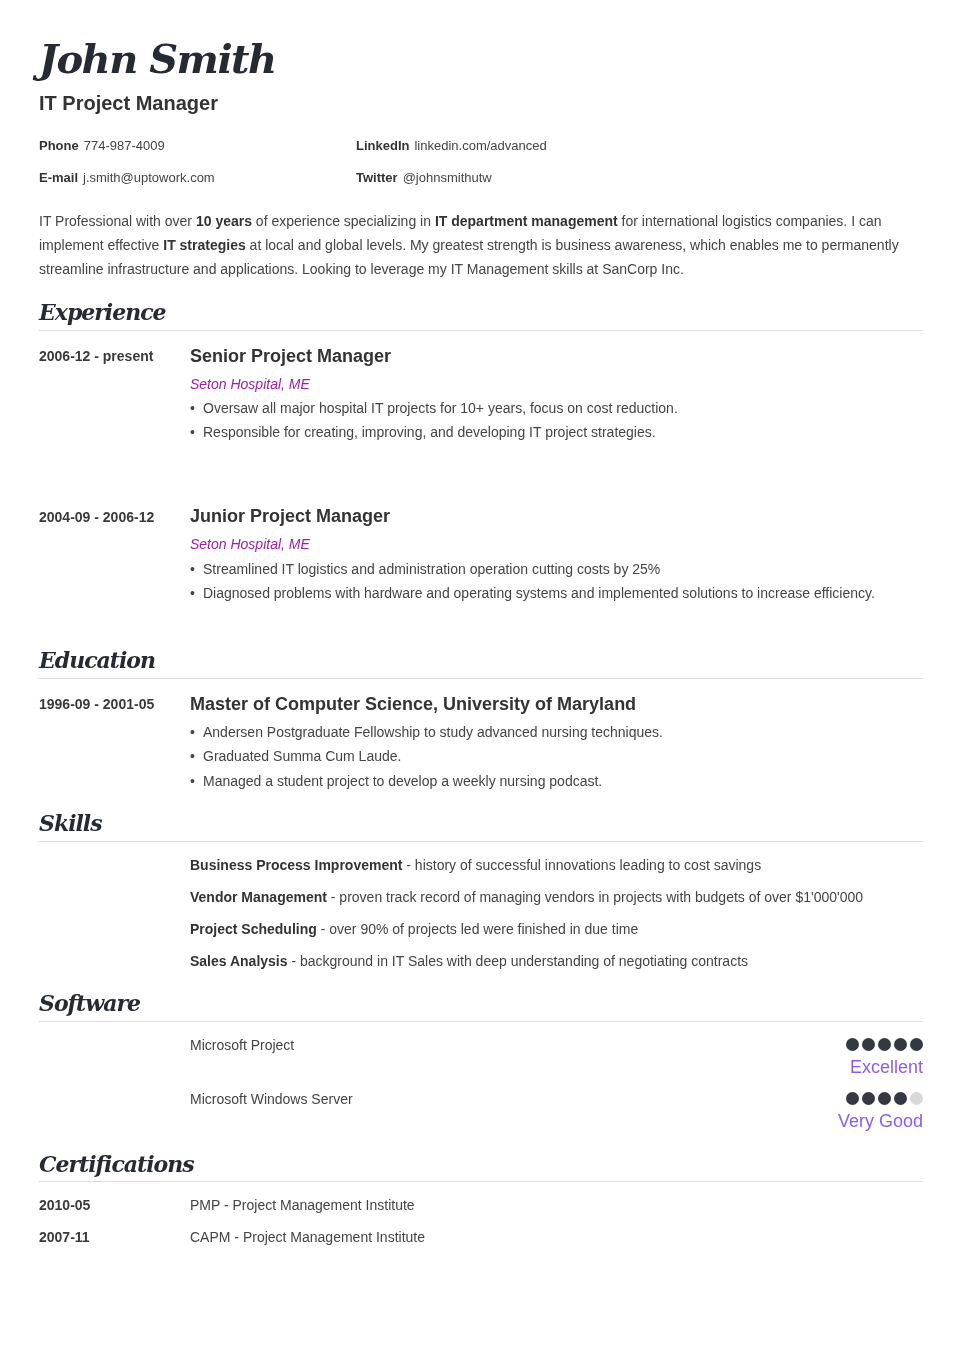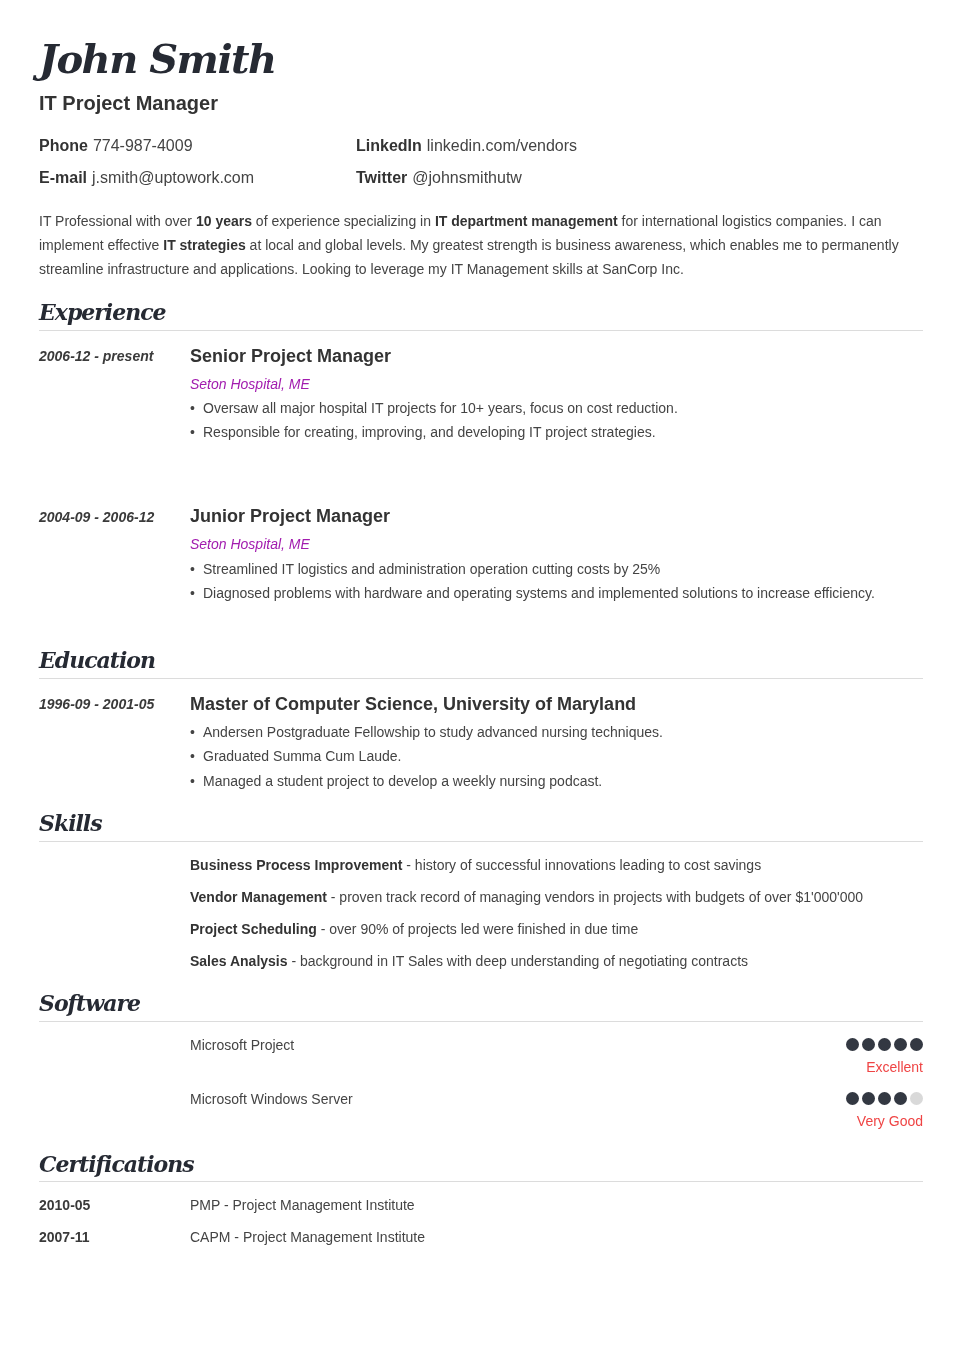--- a/index.html
+++ b/index.html
@@ -20,21 +20,21 @@
       font-size: 40px; letter-spacing: -1.5px;
       color: #262a33;
       line-height: 52px;
     }
     .job-title {
       position: absolute; top: 91px; left: 0;
       font-size: 20px; font-weight: bold; color: #333;
       line-height: 24px;
     }
 
-    .contact { position: absolute; left: 0; font-size: 16px; line-height: 18px; color: #444; }
+    .contact { position: absolute; left: 0; font-size: 13px; line-height: 18px; color: #444; }
     .contact .lbl { font-weight: bold; color: #333; margin-right: 5px; }
 
     .summary {
       position: absolute; top: 209px; left: 0; width: 884px;
       font-size: 14px; line-height: 24px; color: #444;
     }
     .summary b { color: #333; }
 
     .section-title {
       position: absolute; left: 0;
@@ -43,21 +43,21 @@
       font-size: 22px; letter-spacing: -1px;
       color: #262a33; line-height: 30px;
     }
     .divider {
       position: absolute; left: 0; width: 884px; height: 1px;
       background: #dcdcdc;
     }
 
     .date {
       position: absolute; left: 0;
-      font-size: 14px; font-weight: bold; color: #3a3a3a; line-height: 18px; font-style: italic;
+      font-size: 14px; font-weight: bold; color: #3a3a3a; line-height: 18px;
     }
     .entry-title {
       position: absolute; left: 151px;
       font-size: 18px; font-weight: bold; color: #333; line-height: 22px;
     }
     .entry-org {
       position: absolute; left: 151px;
       font-size: 14px; font-style: italic; color: #a21caf; line-height: 18px;
     }
     .bullets { position: absolute; left: 151px; list-style: none; }
@@ -75,21 +75,21 @@
     }
     .skill b { color: #333; }
 
     .sw-name {
       position: absolute; left: 151px; font-size: 14px; color: #444; line-height: 18px;
     }
     .sw-dots { position: absolute; right: 0; display: flex; gap: 3px; }
     .dot { width: 13px; height: 13px; border-radius: 50%; background: #333842; }
     .dot.off { background: #d9d9d9; }
     .sw-level {
-      position: absolute; right: 0; font-size: 14px; color: #ef4444; line-height: 18px; text-align: right;
+      position: absolute; right: 0; font-size: 18px; color: #8b5cf6; line-height: 18px; text-align: right;
     }
 
     .cert-date {
       position: absolute; left: 0; font-size: 14px; font-weight: bold; color: #3a3a3a; line-height: 18px;
     }
     .cert-name {
       position: absolute; left: 151px; font-size: 14px; color: #444; line-height: 18px;
     }
   </style>
 </head>
@@ -100,21 +100,21 @@
   <div class="name">John Smith</div>
   <div class="job-title">IT Project Manager</div>
 
   <div class="contact" style="top:137px; left:0;">
     <span class="lbl">Phone</span><span>774-987-4009</span>
   </div>
   <div class="contact" style="top:169px; left:0;">
     <span class="lbl">E-mail</span><span>j.smith@uptowork.com</span>
   </div>
   <div class="contact" style="top:137px; left:317px;">
-    <span class="lbl">LinkedIn</span><span>linkedin.com/vendors</span>
+    <span class="lbl">LinkedIn</span><span>linkedin.com/advanced</span>
   </div>
   <div class="contact" style="top:169px; left:317px;">
     <span class="lbl">Twitter</span><span>@johnsmithutw</span>
   </div>
 
   <div class="summary"><span>IT Professional with over </span><b>10 years</b><span> of experience specializing in </span><b>IT department management</b><span> for international logistics companies. I can implement effective </span><b>IT strategies</b><span> at local and global levels. My greatest strength is business awareness, which enables me to permanently streamline infrastructure and applications. Looking to leverage my IT Management skills at SanCorp Inc.</span></div>
 
   <div class="section-title" style="top:297px;">Experience</div>
   <div class="divider" style="top:330px;"></div>
 

